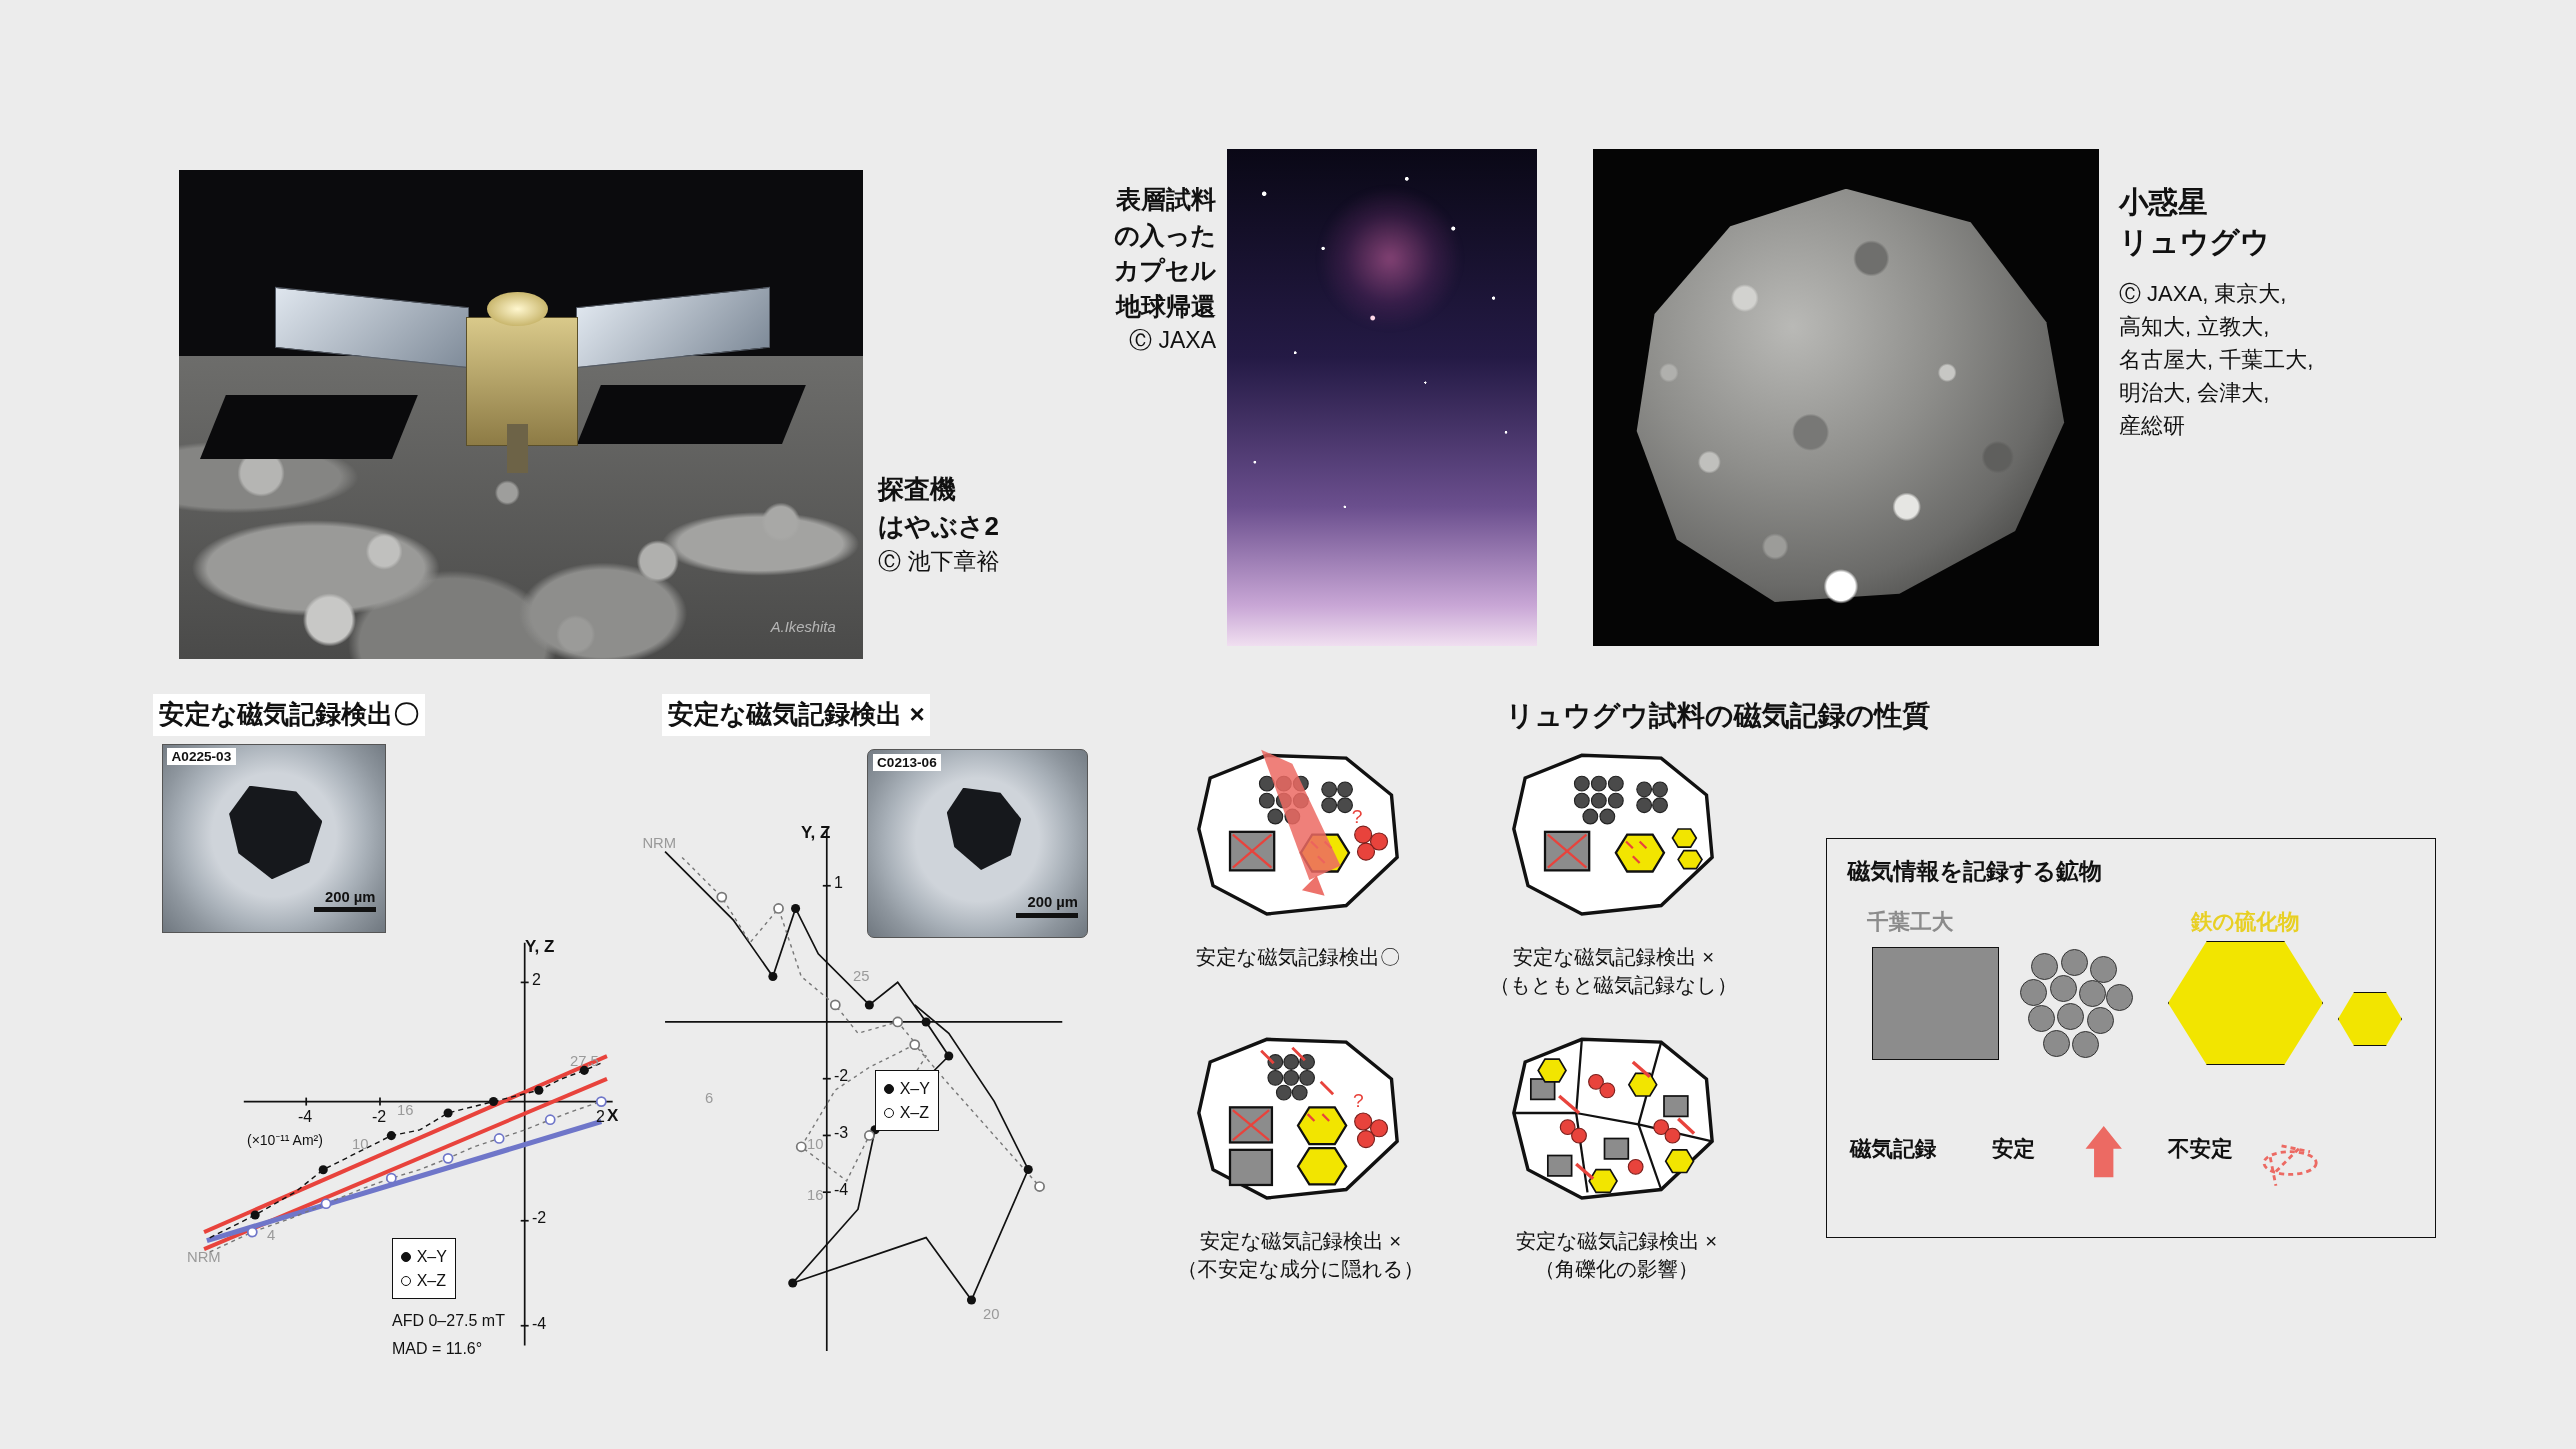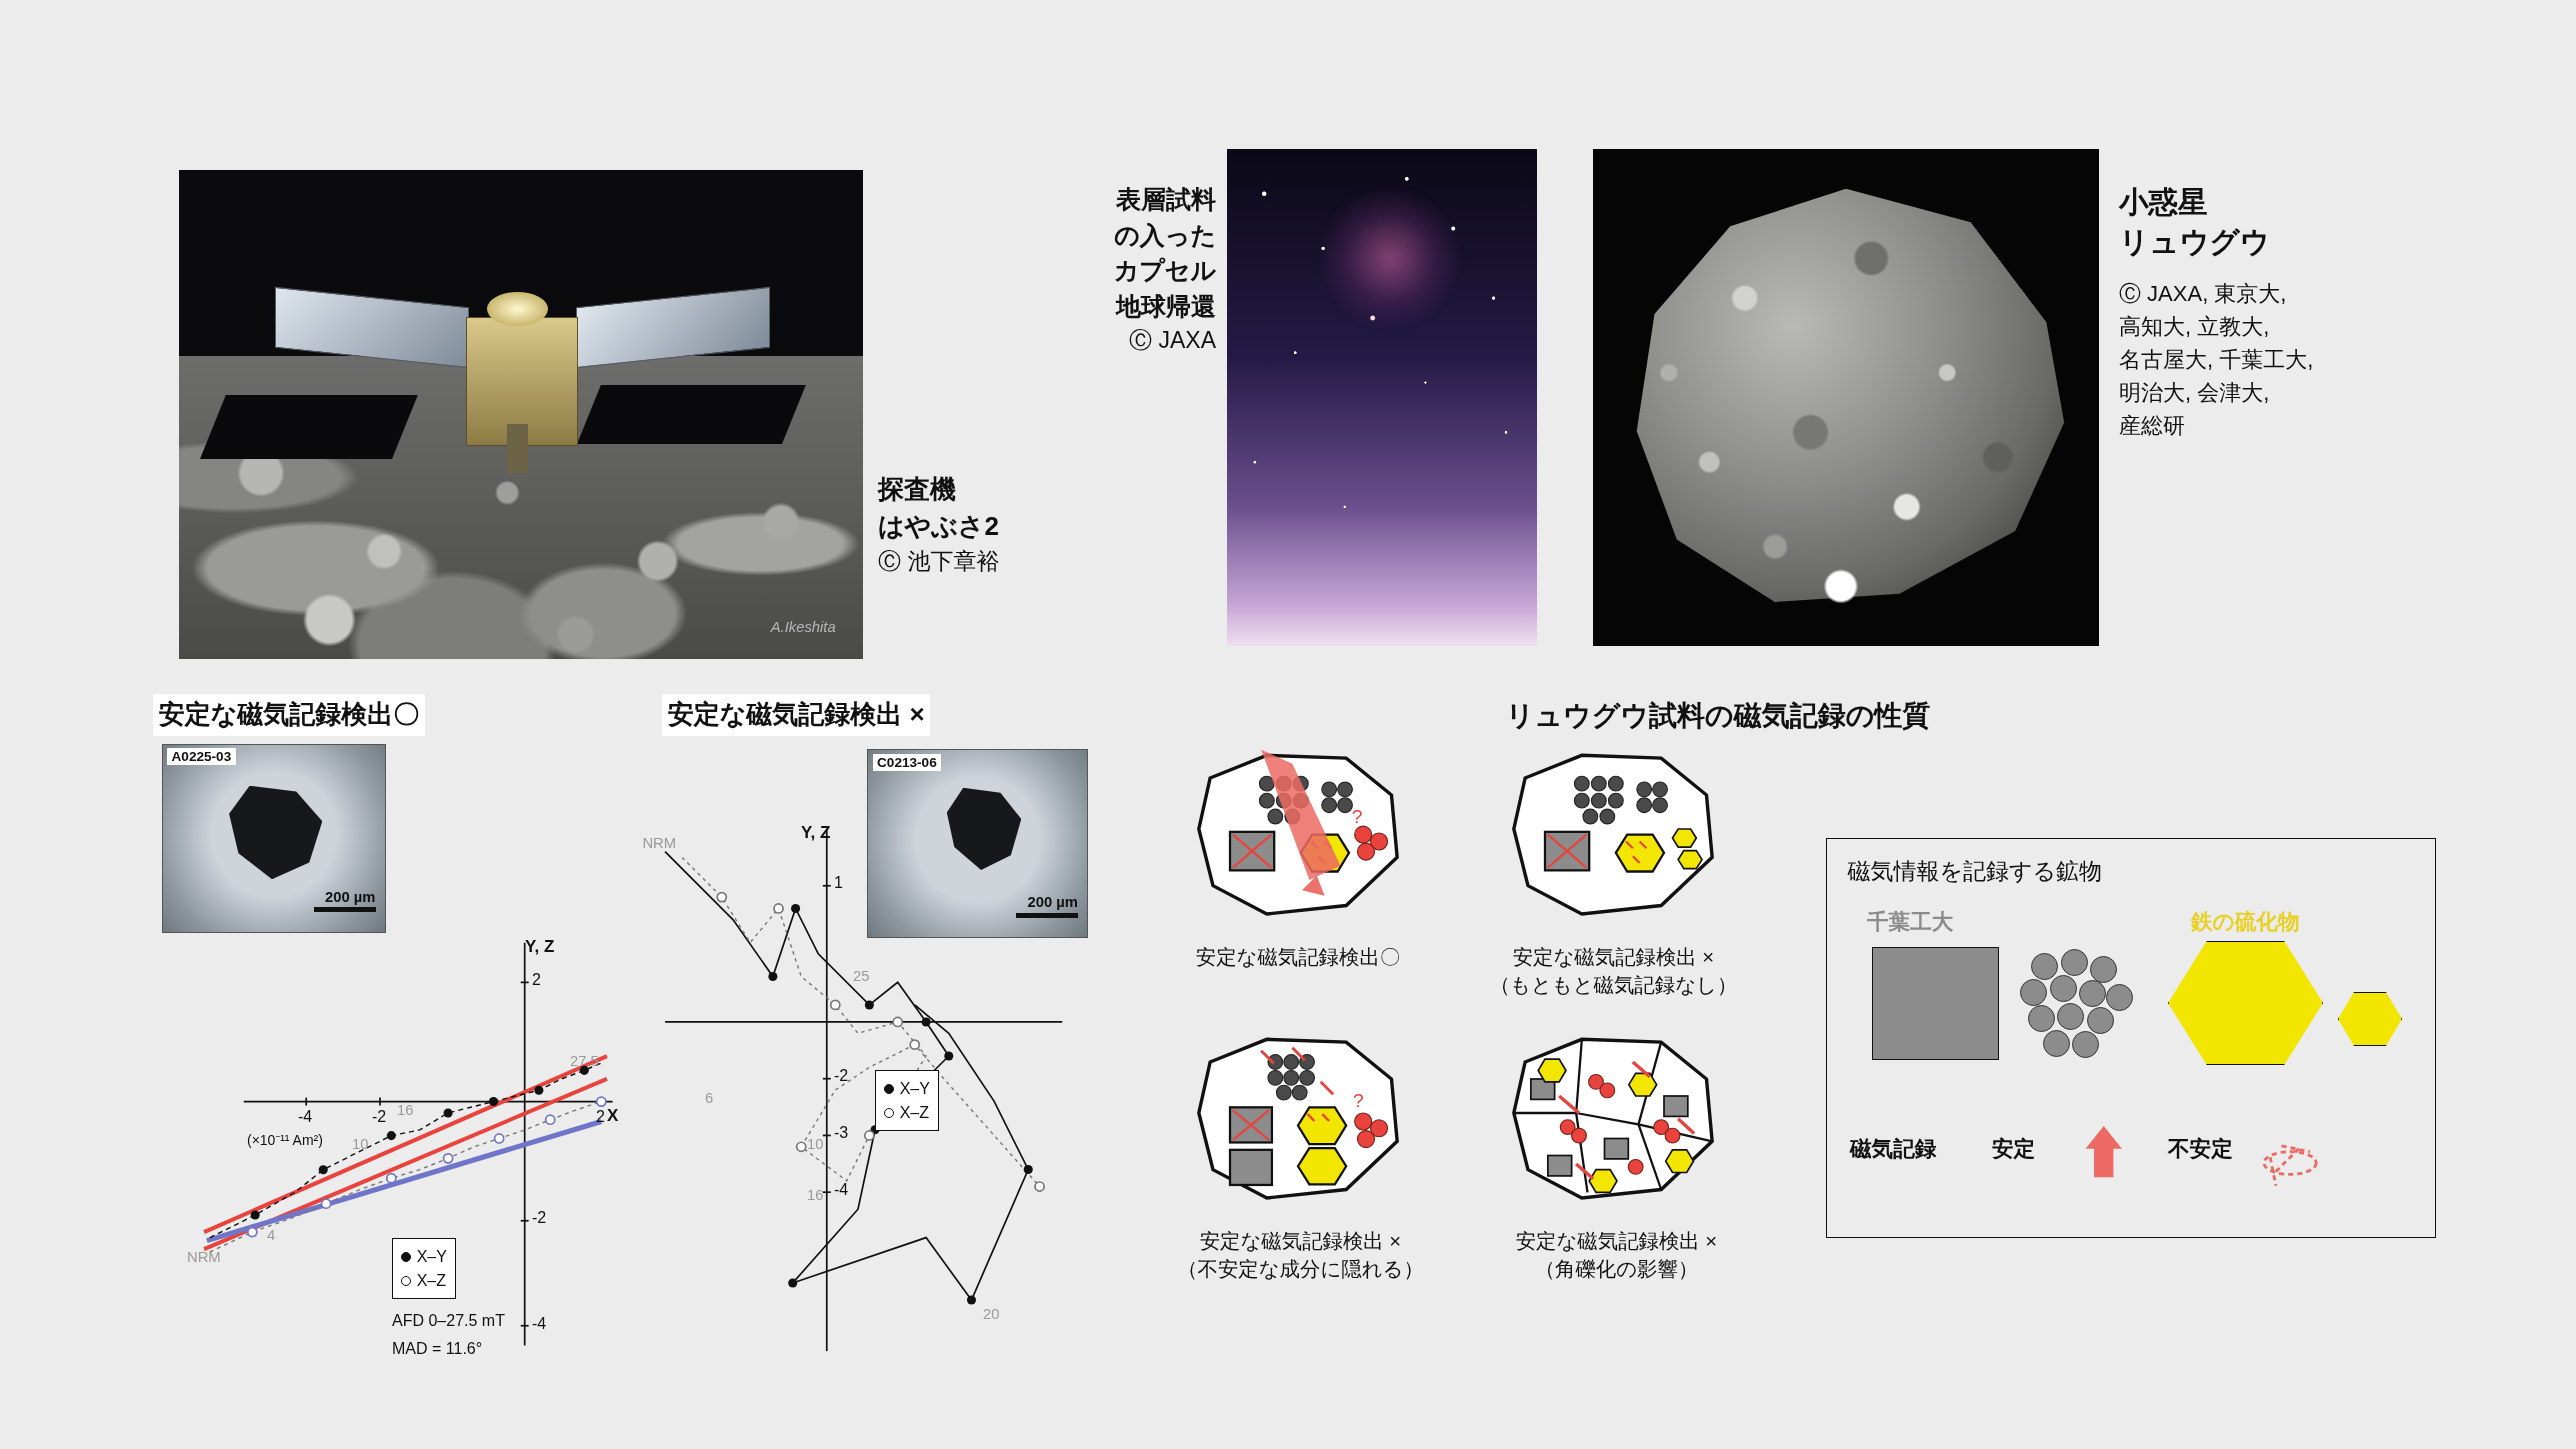--- a/index.html
+++ b/index.html
@@ -105,21 +105,21 @@
   .legend .dotf{background:#111;}
   .legend .doto{background:#fff;}
   .plottxt{position:absolute;font-size:16px;}
 
   
   .card{position:absolute;}
   .cardcap{position:absolute;font-size:20.4px;line-height:1.38;text-align:center;}
 
   
   #mineral-box{position:absolute;left:1826px;top:838px;width:608px;height:398px;border:1.7px solid #111;background:#ececec;}
-  #mineral-box .ttl{position:absolute;left:20.4px;top:17px;font-size:23px;font-weight:400;text-align:right;}
+  #mineral-box .ttl{position:absolute;left:20.4px;top:17px;font-size:23px;font-weight:700;text-align:right;}
   #mineral-box .lb1{position:absolute;left:40px;top:68px;font-size:21.6px;font-weight:700;color:#8b8b8b;}
   #mineral-box .lb2{position:absolute;left:364px;top:68px;font-size:21.6px;font-weight:700;color:#e8d024;}
   #mineral-box .sq{position:absolute;left:45px;top:108px;width:125px;height:111px;background:#8c8c8c;border:1.1px solid #111;}
   #mineral-box .cluster{position:absolute;left:193px;top:108px;width:131px;height:111px;}
   #mineral-box .cluster i{position:absolute;width:25px;height:25px;border-radius:50%;background:#8c8c8c;border:1.1px solid #333;}
   #mineral-box .hexbig{position:absolute;left:341px;top:102px;width:153px;height:122px;background:#f2e500;border:1.7px solid #111;
      clip-path:polygon(25% 0%,75% 0%,100% 50%,75% 100%,25% 100%,0% 50%);}
   #mineral-box .hexsm{position:absolute;left:511px;top:153px;width:62px;height:52px;background:#f2e500;border:1.7px solid #111;
      clip-path:polygon(25% 0%,75% 0%,100% 50%,75% 100%,25% 100%,0% 50%);}
   #mineral-box .rowlbl{position:absolute;left:23px;top:295px;font-size:21.6px;font-weight:700;}
@@ -254,21 +254,21 @@
   <div class="legend" style="left:239px;top:500px;">
     <div><span class="dotf"></span><span>X–Y</span></div>
     <div><span class="doto"></span><span>X–Z</span></div>
   </div>
   <div class="plottxt" style="left:239px;top:574px;">AFD 0–27.5 mT</div>
   <div class="plottxt" style="left:239px;top:602px;">MAD = 11.6°</div>
 </div>
 
 <div class="plotbox" id="plot-ng" style="left:631px;top:738px;width:471px;height:625px;">
 
-  <div class="thumb" style="left:236px;top:11.4px;width:219px;height:187px;">
+  <div class="thumb" style="left:236px;top:11.4px;width:219px;height:187px;border-radius:7px;">
     <div class="clast" style="left:36%;top:20%;width:34%;height:44%;"></div>
     <div class="lbl">C0213-06</div>
     <div class="scaletxt">200 µm</div>
     <div class="scale"></div>
   </div>
 
   <svg width="471" height="636" style="position:absolute;left:0;top:0;" viewBox="0 0 830 1120">
     <line x1="60" y1="500" x2="760" y2="500" stroke="#111" stroke-width="3"></line>
     <line x1="345" y1="160" x2="345" y2="1080" stroke="#111" stroke-width="3"></line>
     <g stroke="#111" stroke-width="3">

